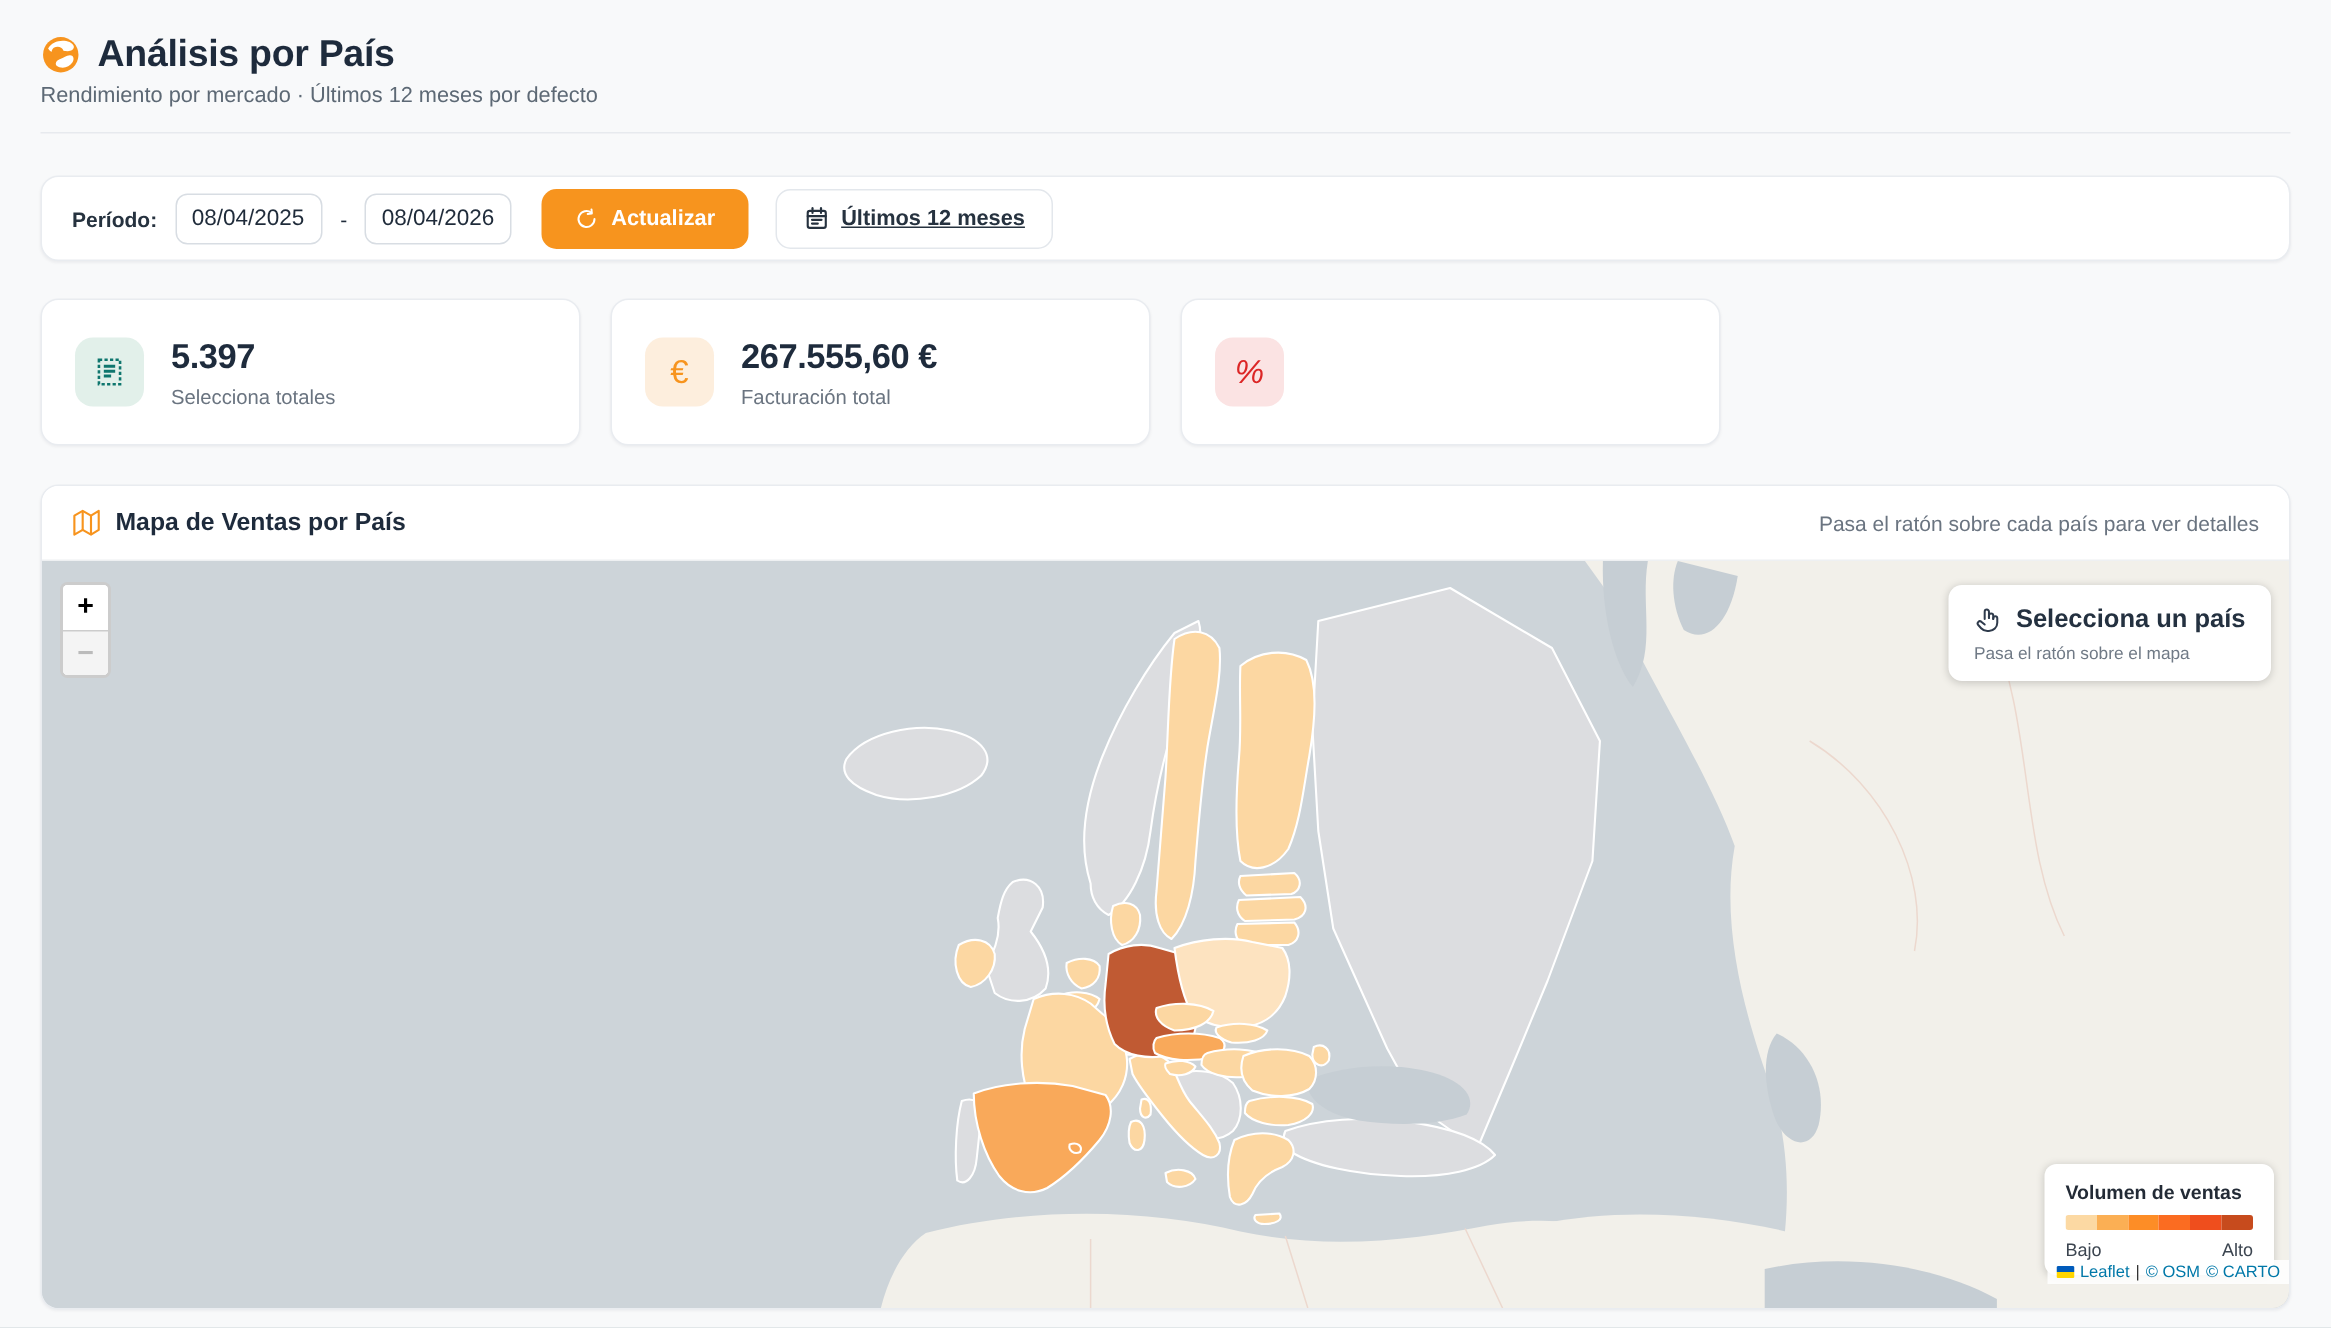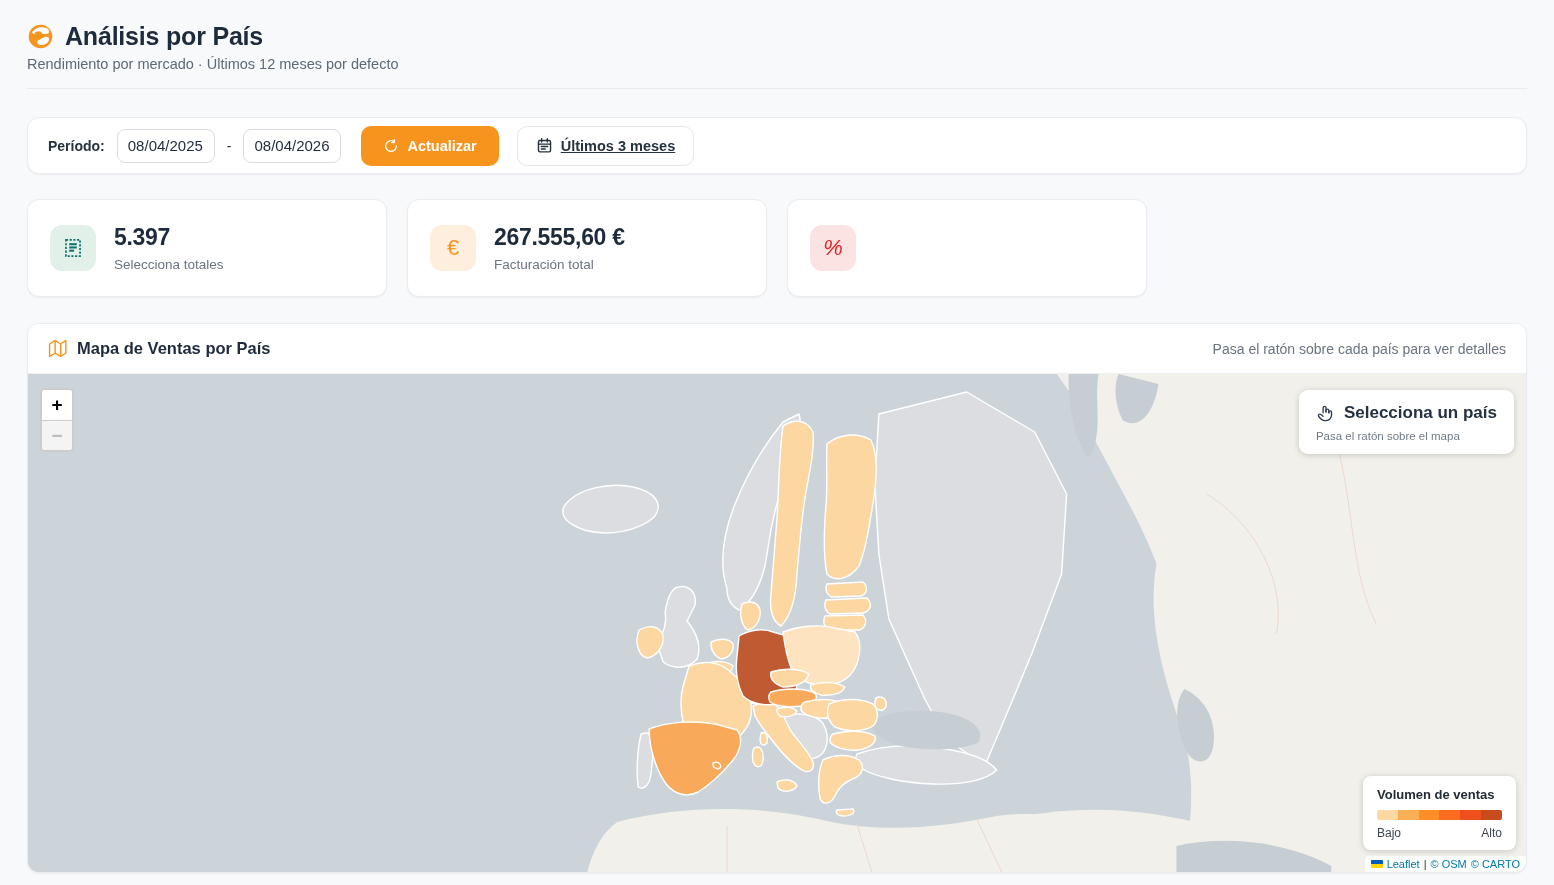--- a/index.html
+++ b/index.html
@@ -77,21 +77,21 @@
   
   .legend { position:absolute; right:10px; bottom:22px; background:#fff; border-radius:8px;
             box-shadow:0 1px 6px rgba(0,0,0,.18); padding:11px 14px 10px; z-index:5; width:153px; }
   .legend-t { font-size:13px; font-weight:700; color:#232b36; }
   .legend-bar { margin-top:8px; display:flex; height:10px; border-radius:2px; overflow:hidden; }
   .legend-bar span { flex:1; }
   .legend-lbls { margin-top:6px; display:flex; justify-content:space-between;
                  font-size:12px; color:#3c4550; }
 
   
-  .attrib { position:absolute; right:0; bottom:0; z-index:5; background:rgba(255,255,255,.85);
+  .attrib { position:absolute; right:0; bottom:16px; z-index:5; background:rgba(255,255,255,.85);
             padding:2px 6px 2px 6px; font-size:11px; color:#333; border-top-left-radius:4px;
             display:flex; align-items:center; gap:4px; }
   .attrib a { color:#0078A8; text-decoration:none; cursor:pointer; }
   .flag { display:inline-block; width:12px; height:8px; border-radius:1px; overflow:hidden; }
   .flag .b { display:block; width:100%; height:4px; background:#005BBB; }
   .flag .y { display:block; width:100%; height:4px; background:#FFD500; }
 </style>
 </head>
 <body>
 
@@ -125,21 +125,21 @@
     </button>
     <button class="btn btn-ghost">
       <svg width="17" height="17" viewBox="0 0 24 24" fill="none" stroke="#26323f" stroke-width="2" stroke-linecap="round" stroke-linejoin="round">
         <rect x="3.5" y="5" width="17" height="16" rx="2"></rect>
         <line x1="3.5" y1="10" x2="20.5" y2="10"></line>
         <line x1="8" y1="2.5" x2="8" y2="7"></line>
         <line x1="16" y1="2.5" x2="16" y2="7"></line>
         <line x1="7.5" y1="13.5" x2="16.5" y2="13.5"></line>
         <line x1="7.5" y1="17" x2="13" y2="17"></line>
       </svg>
-      <span class="u">Últimos 3 meses</span>
+      <span class="u">Últimos 12 meses</span>
     </button>
   </div>
 
   <div class="stats">
 
 
     <div class="card stat">
       <div class="stat-ico ico-mint">
         <svg width="26" height="26" viewBox="0 0 24 24" fill="none" stroke="#0f766e" stroke-width="1.6">
           <rect x="5.5" y="4.5" width="13" height="15" stroke-dasharray="2 1.4"></rect>

